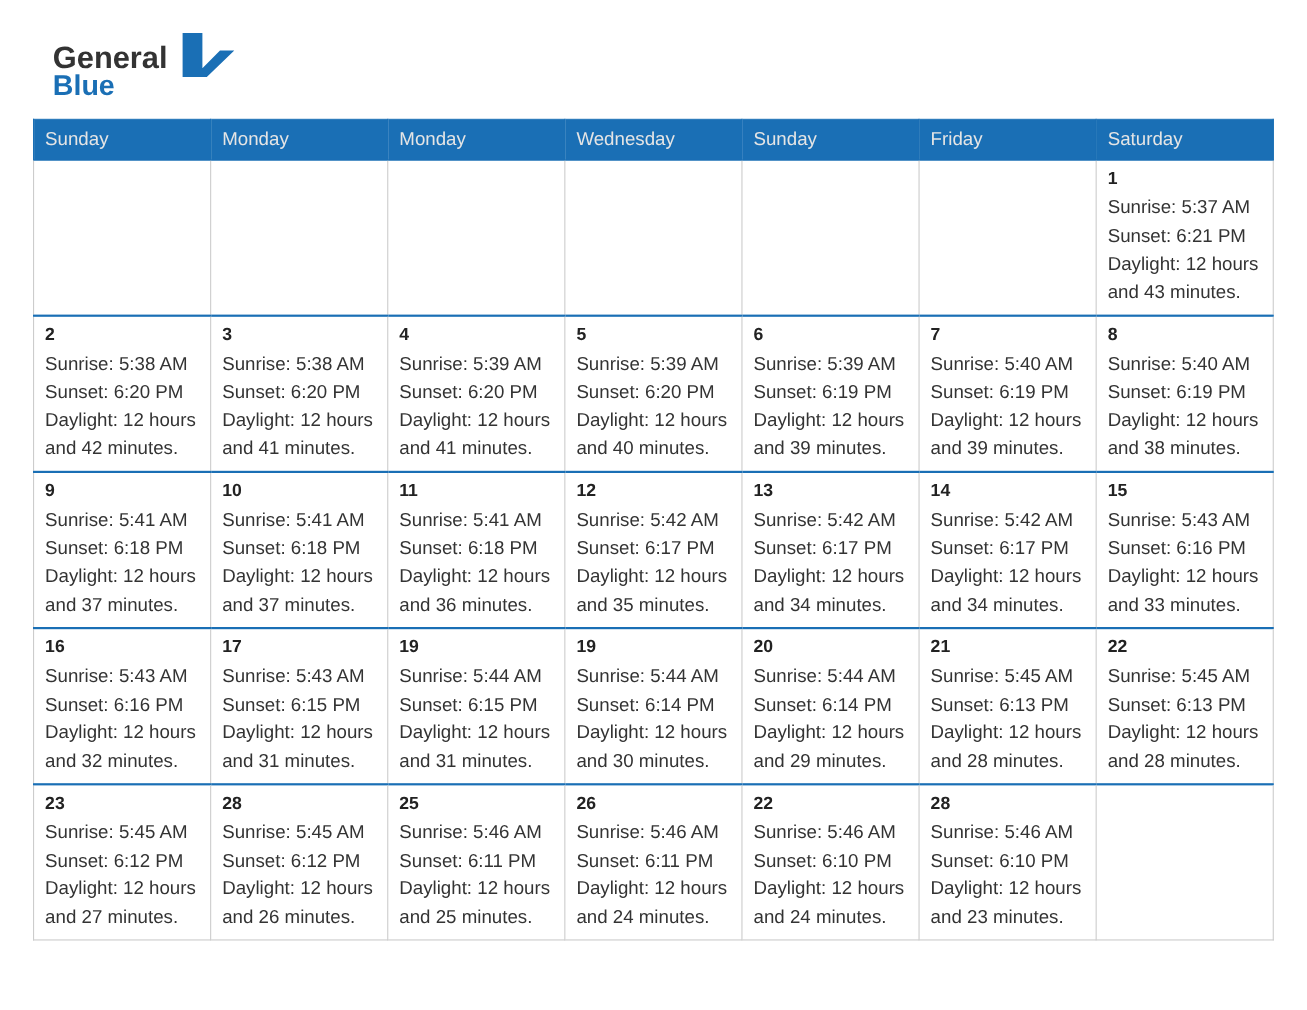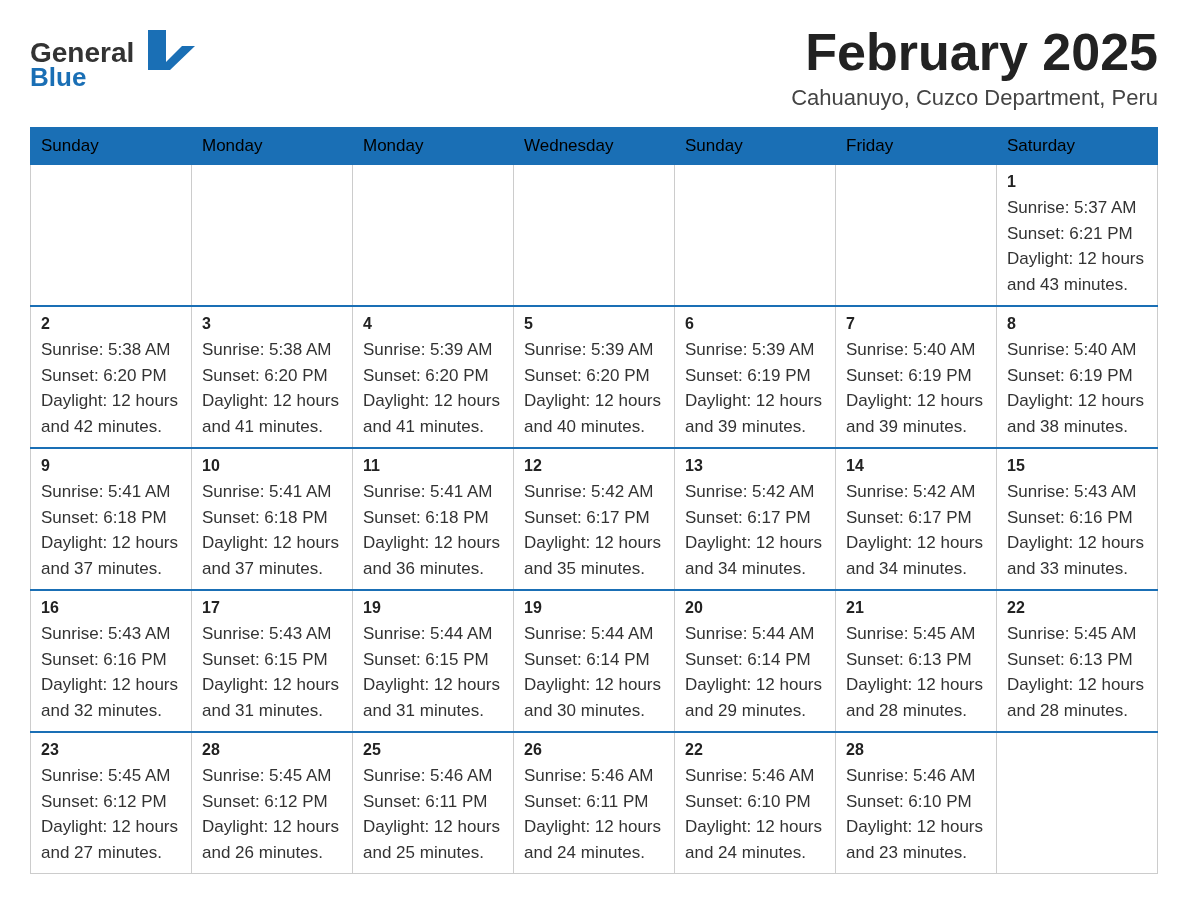--- a/index.html
+++ b/index.html
@@ -8,20 +8,21 @@
       background: #fff;
       padding: 24px 30px;
       width: 1188px;
       min-height: 918px;
     }
     .header {
       display: flex;
       justify-content: space-between;
       align-items: flex-start;
       margin-bottom: 16px;
+      margin-left: 18px;
     }
     .logo {
       display: flex;
       flex-direction: column;
       align-items: flex-start;
     }
     .title-block {
       text-align: right;
     }
     .month-title {
@@ -35,21 +36,21 @@
       color: #444;
       margin-top: 4px;
     }
     .calendar {
       width: 100%;
       border-collapse: collapse;
       border: 1px solid #aaa;
     }
     .calendar th {
       background: #1a6fb5;
-      color: #000000;
+      color: #e5e5e5;
       font-size: 17px;
       font-weight: normal;
       padding: 8px 10px;
       text-align: left;
       border: 1px solid #1a6fb5;
     }
     .calendar td {
       vertical-align: top;
       border: 1px solid #ccc;
       padding: 8px 10px;
@@ -87,24 +88,20 @@
 <div class="header">
   <div class="logo">
     <svg width="165" height="68" viewBox="0 0 165 68">
 
       <text x="0" y="38" font-family="Arial, sans-serif" font-size="28" font-weight="bold" fill="#333">General</text>
 
       <polygon points="118,6 136,6 136,38 152,22 165,22 140,46 118,46" fill="#1a6fb5"></polygon>
 
       <text x="0" y="62" font-family="Arial, sans-serif" font-size="26" font-weight="bold" fill="#1a6fb5">Blue</text>
     </svg>
-  </div>
-  <div class="title-block">
-    <div class="month-title">February 2025</div>
-    <div class="location-title">Cahuanuyo, Cuzco Department, Peru</div>
   </div>
 </div>
 
 <table class="calendar">
   <thead>
     <tr>
     <th>Sunday</th>
         <th>Monday</th>
         <th>Monday</th>
         <th>Wednesday</th>

